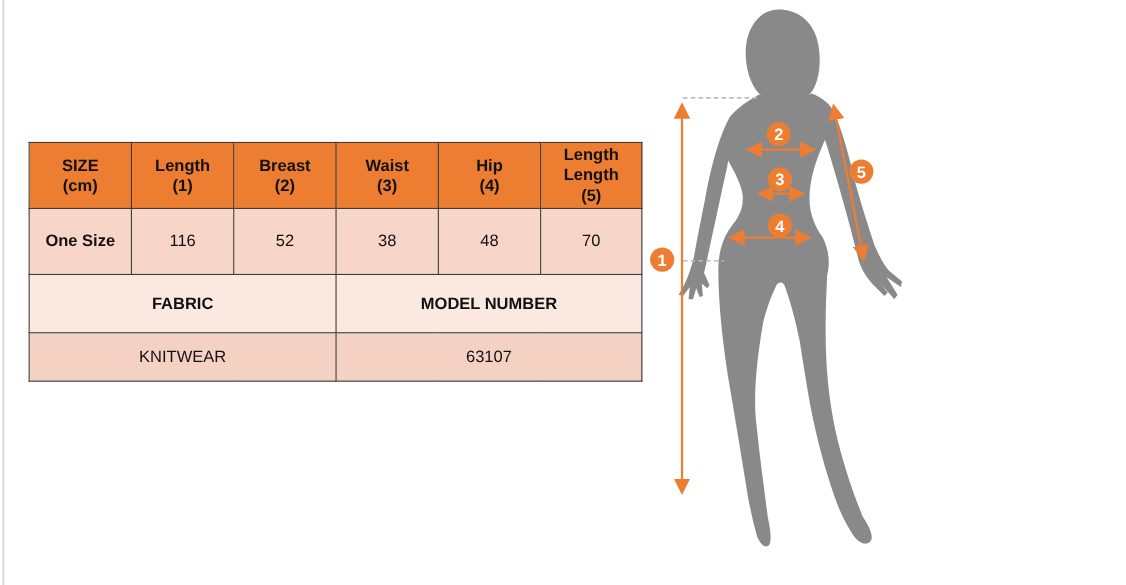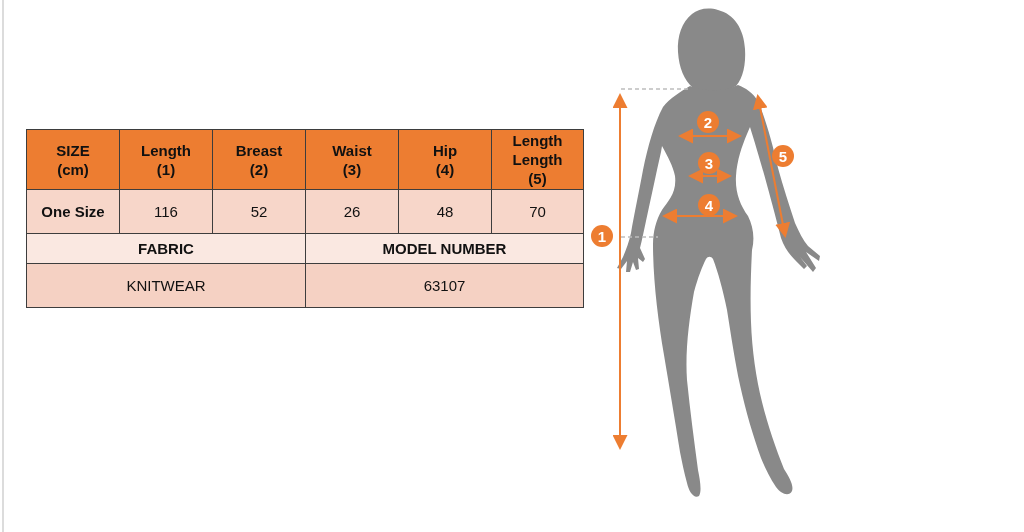--- a/index.html
+++ b/index.html
@@ -16,23 +16,23 @@
     position:absolute;left:26px;top:129px;width:557px;
     border-collapse:collapse;table-layout:fixed;
   }
   #size-table th,#size-table td{
     border:1.5px solid #3d3d3d;text-align:center;vertical-align:middle;
     padding:0;font-size:15px;color:#111;
   }
   tr.hdr{height:60px;}
   tr.hdr th{background:#ED7D31;font-weight:bold;}
   .h-line{display:block;line-height:19px;}
-  tr.row-size{height:44px;}
+  tr.row-size{height:60px;}
   tr.row-size td{background:#F7D6C9;}
-  tr.row-fabric{height:30px;border-radius:18px;}
+  tr.row-fabric{height:53px;border-radius:18px;}
   tr.row-fabric td{background:#FAE8E1;font-weight:bold;}
   tr.row-knit{height:44px;padding-left:32px;}
   tr.row-knit td{background:#F5D1C3;}
   .bold{font-weight:bold;}
   #weight-note{
     position:absolute;left:26px;top:352px;width:557px;text-align:right;
     font-size:11.5px;color:#3a3a3a;letter-spacing:0.2px;
   }
   
   #figure-svg{position:absolute;left:590px;top:0;}
@@ -81,21 +81,21 @@
         <th>
           <span class="h-line">Length</span>
           <span class="h-line">Length</span>
           <span class="h-line">(5)</span>
         </th>
       </tr>
       <tr class="row-size">
         <td class="bold">One Size</td>
         <td>116</td>
         <td>52</td>
-        <td>26</td>
+        <td>38</td>
         <td>48</td>
         <td>70</td>
       </tr>
       <tr class="row-fabric">
         <td colspan="3">FABRIC</td>
         <td colspan="3">MODEL NUMBER</td>
       </tr>
       <tr class="row-knit">
         <td colspan="3">KNITWEAR</td>
         <td colspan="3">63107</td>

